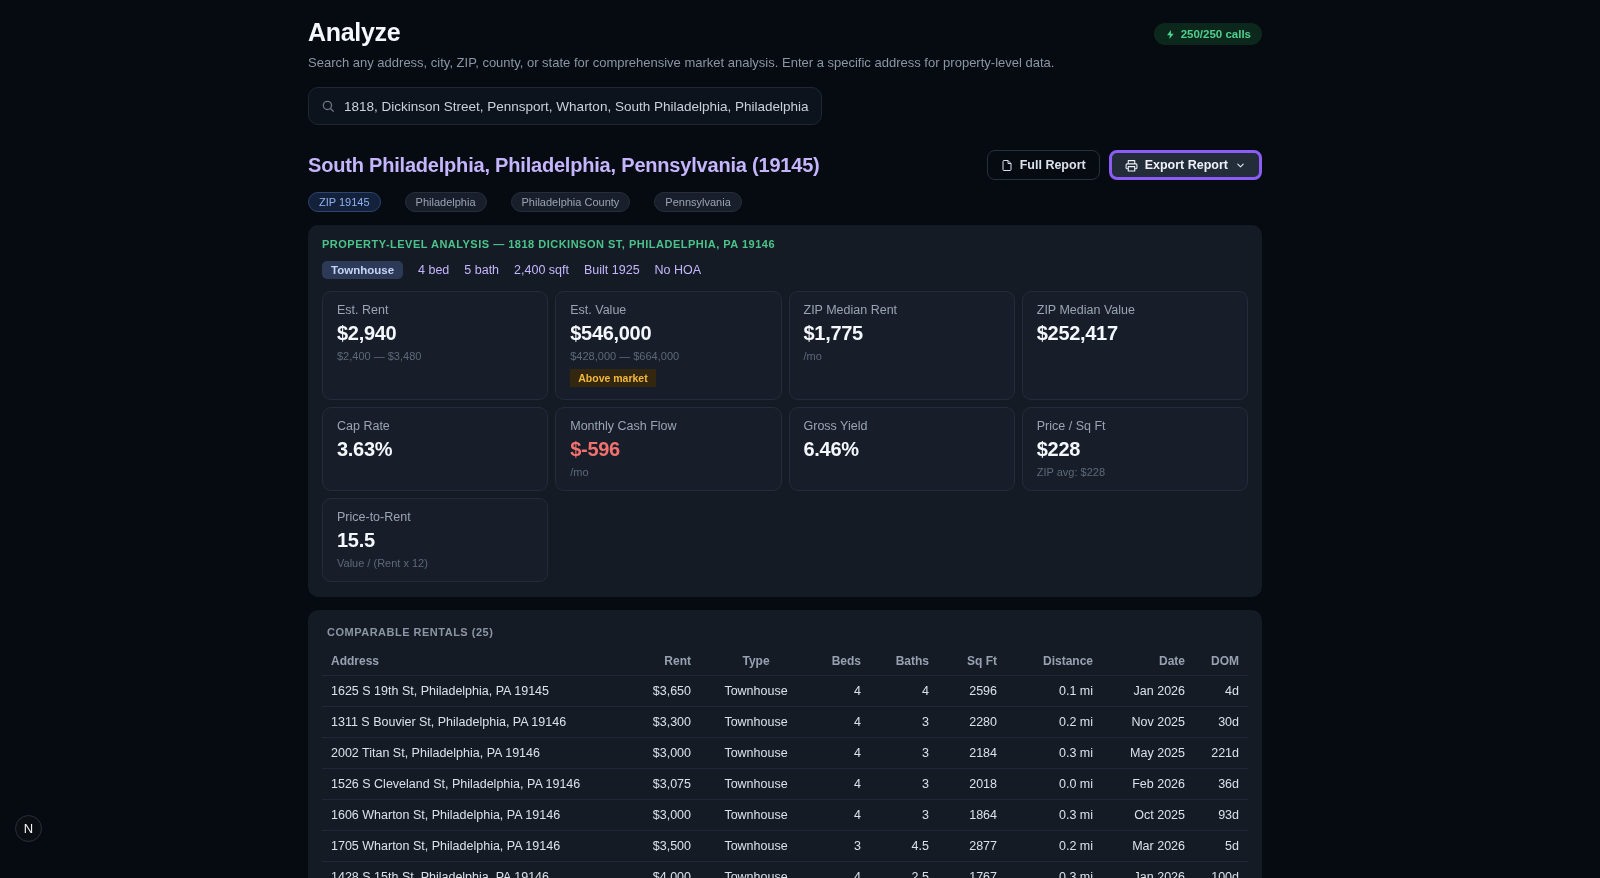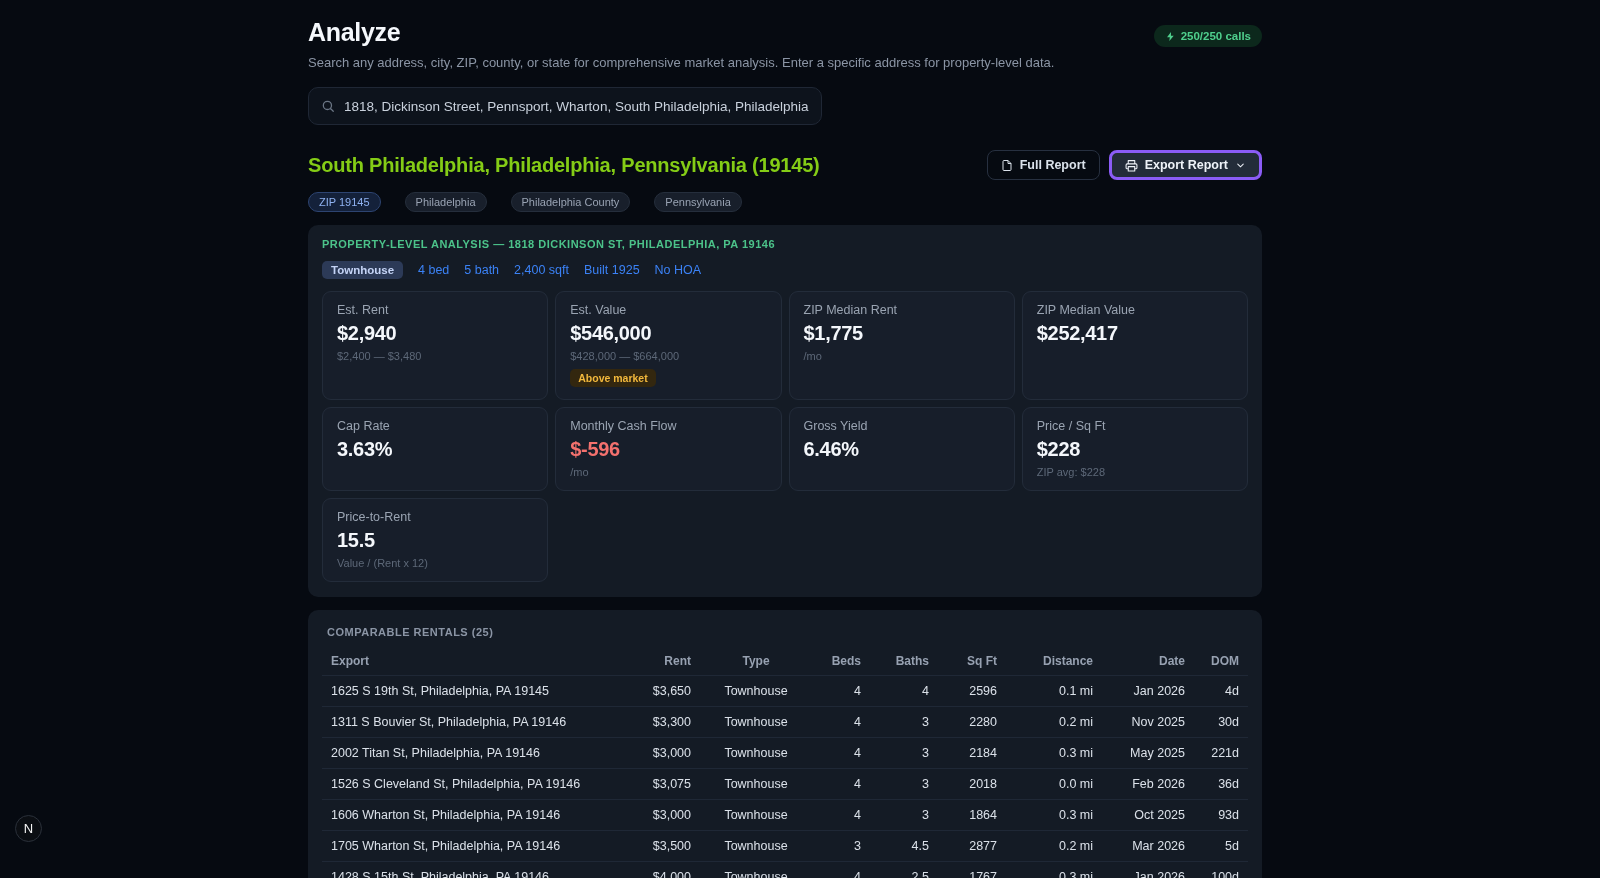--- a/index.html
+++ b/index.html
@@ -5,21 +5,21 @@
   * { box-sizing: border-box; }
   html, body { margin: 0; padding: 0; }
   body {
     width: 1600px; height: 878px; overflow: hidden;
     background: #060a11;
     font-family: "Liberation Sans", sans-serif;
     color: #e5eaf1;
   }
   .container { width: 954px; margin-left: 308px; padding-top: 18px; }
 
-  .header-row { display: flex; justify-content: space-between; align-items: flex-end; }
+  .header-row { display: flex; justify-content: space-between; align-items: center; }
   h1 { font-size: 25px; margin: 0; font-weight: 700; letter-spacing: -0.3px; color: #f5f8fc; }
   .subtitle { margin-top: 8px; font-size: 13px; color: #8b95a5; }
 
   .calls-badge {
     display: inline-flex; align-items: center; gap: 5px;
     background: #0c281c; color: #4fcf8d; font-size: 11.5px; font-weight: 700;
     padding: 5px 11px; border-radius: 999px; margin-top: 3px; white-space: nowrap;
   }
 
   .search-box {
@@ -27,21 +27,21 @@
     background: #0d131c; border: 1px solid #1f2735; border-radius: 10px;
     display: flex; align-items: center; padding: 0 12px; gap: 9px;
   }
   .search-box input {
     flex: 1; background: transparent; border: none; outline: none;
     color: #c9d1dc; font-size: 13.5px; font-family: inherit;
     white-space: nowrap; overflow: hidden; text-overflow: clip; padding: 0;
   }
 
   .result-row { margin-top: 25px; display: flex; justify-content: space-between; align-items: center; }
-  h2 { font-size: 20px; margin: 0; font-weight: 700; color: #84cc16; letter-spacing: -0.2px; }
+  h2 { font-size: 20px; margin: 0; font-weight: 700; color: #c4b5fd; letter-spacing: -0.2px; }
   .btn-group { display: flex; gap: 9px; }
   .btn {
     display: inline-flex; align-items: center; gap: 7px;
     font-size: 12.5px; font-weight: 600; border-radius: 8px;
     padding: 0 13px; height: 30px; cursor: pointer; font-family: inherit; justify-content: flex-end;
   }
   .btn-outline { background: transparent; border: 1px solid #273040; color: #dbe2eb; }
   .btn-solid { background: #232c39; border: 3px solid #8b5cf6; color: #eef2f8; }
   .btn svg { flex: 0 0 auto; }
 
@@ -50,29 +50,29 @@
   .tag.blue { background: #14213a; border-color: #2d4471; color: #8fb2f1; }
   .tag.gray { background: #181f2b; border-color: #252e3c; color: #99a3b3; }
 
   .panel { background: #141b25; border-radius: 10px; padding: 13px 14px 15px; margin-top: 13px; }
   .section-title { font-size: 11px; font-weight: 700; letter-spacing: 0.5px; }
   .section-title.green { color: #4cc38a; }
   .section-title.gray { color: #8b95a5; padding: 3px 5px 0; }
 
   .chips-row { display: flex; align-items: center; gap: 15px; margin-top: 11px; }
   .type-chip { background: #2c3a57; color: #c5d4f6; font-size: 11.5px; font-weight: 600; padding: 3px 9px; border-radius: 5px; }
-  .fact { color: #3b82f6; font-size: 12.5px; }
+  .fact { color: #c4b5fd; font-size: 12.5px; }
 
   .metrics-grid { display: grid; grid-template-columns: repeat(4, 1fr); gap: 7px; margin-top: 12px; }
   .metric-card { background: #171e2a; border: 1px solid #232c3a; border-radius: 9px; padding: 11px 14px 12px; }
   .metric-label { font-size: 12.5px; color: #9aa4b2; }
   .metric-value { font-size: 20px; font-weight: 700; color: #f4f7fb; margin-top: 5px; letter-spacing: -0.3px; }
   .metric-value.negative { color: #f4716e; }
   .metric-sub { font-size: 11px; color: #5d6878; margin-top: 5px; }
-  .metric-badge { display: inline-block; background: #33270f; color: #f2b83c; font-size: 10.5px; font-weight: 700; padding: 3px 8px; border-radius: 5px; margin-top: 7px; }
+  .metric-badge { display: inline-block; background: #33270f; color: #f2b83c; font-size: 10.5px; font-weight: 700; padding: 3px 8px; border-radius: 0; margin-top: 7px; }
 
   table { width: 100%; border-collapse: collapse; margin-top: 9px; }
   th { font-size: 12px; color: #97a1b1; font-weight: 700; padding: 7px 9px; white-space: nowrap; }
   td { font-size: 12.5px; color: #dbe1e9; padding: 8px 9px; border-top: 1px solid #1f2836; white-space: nowrap; }
   th.c-rent, td.c-rent { width: 82px; }
   th.c-type, td.c-type { width: 112px; }
   th.c-beds, td.c-beds { width: 58px; }
   th.c-baths, td.c-baths { width: 68px; }
   th.c-sqft, td.c-sqft { width: 68px; }
   th.c-distance, td.c-distance { width: 96px; }
@@ -221,21 +221,21 @@
         </div>
       </div>
   </div>
 
   <div class="panel">
     <div class="section-title gray">COMPARABLE RENTALS (25)</div>
     <table>
       <thead>
         <tr>
 
-        <th class="left">Export</th>
+        <th class="left">Address</th>
             <th class="right">Rent</th>
             <th class="center">Type</th>
             <th class="right">Beds</th>
             <th class="right">Baths</th>
             <th class="right">Sq Ft</th>
             <th class="right">Distance</th>
             <th class="right">Date</th>
             <th class="right">DOM</th>
           </tr>
       </thead>

